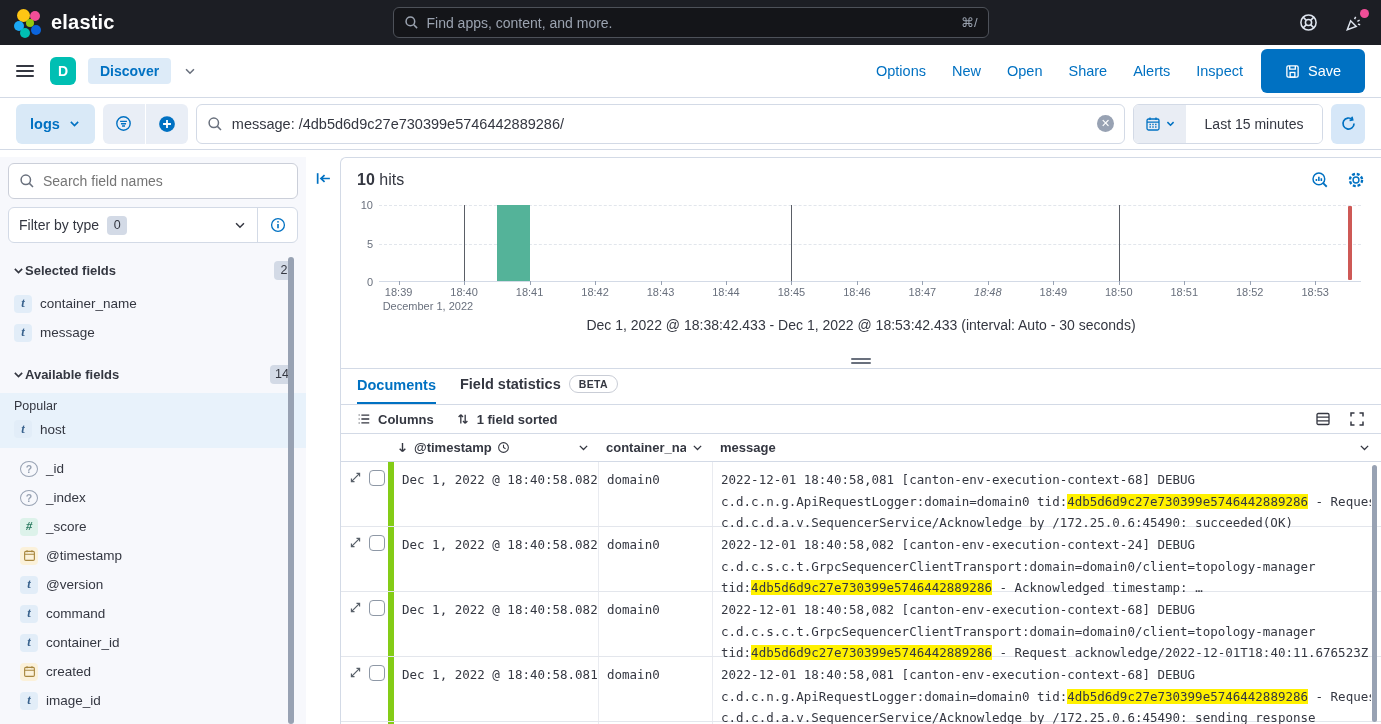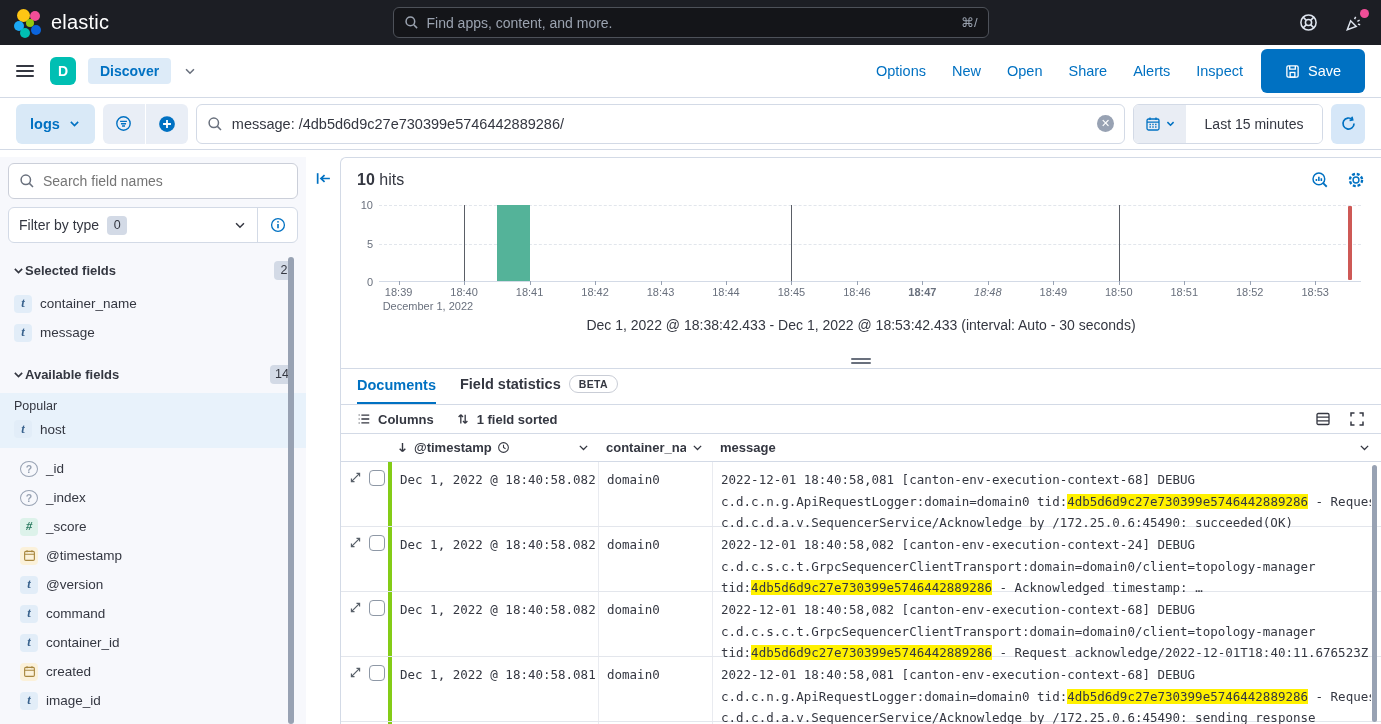--- a/index.html
+++ b/index.html
@@ -5,21 +5,21 @@
   *{box-sizing:border-box;margin:0;padding:0}
   html,body{width:1381px;height:724px;overflow:hidden}
   body{font-family:"Liberation Sans",sans-serif;color:#343741;background:#fff;position:relative;font-size:14px}
   .mono{font-family:"DejaVu Sans Mono","Liberation Mono",monospace}
   svg{display:block}
   
   .topbar{height:45px;background:#1C1E24;display:flex;align-items:center;position:relative;padding:0 14px}
   .logo{display:flex;align-items:center;gap:9px}
   .logo-mark{position:relative;width:28px;height:30px}
   .logo-mark i{position:absolute;border-radius:50%}
-  .brand{color:#fff;font-size:20px;font-weight:400;letter-spacing:.2px}
+  .brand{color:#fff;font-size:20px;font-weight:700;letter-spacing:.2px}
   .gsearch{position:absolute;left:50%;transform:translateX(-50%);width:596px;height:31px;background:#141519;border:1px solid #4D5159;border-radius:6px;display:flex;align-items:center;padding:0 10px;gap:8px}
   .gsearch .ph{color:#9BA3B0;font-size:14px;flex:1}
   .kbd{color:#9BA3B0;font-size:13px}
   .top-icons{margin-left:auto;display:flex;gap:20px;align-items:center}
   .tibtn{position:relative;width:26px;height:26px;display:flex;align-items:center;justify-content:center;cursor:pointer}
   .dot{position:absolute;top:-1px;right:-2px;width:9px;height:9px;border-radius:50%;background:#F04E98}
   
   .crumbbar{height:53px;display:flex;align-items:center;padding:0 16px;border-bottom:1px solid #D3DAE6;gap:12px}
   .dbadge{width:26px;height:28px;border-radius:6px;background:#00BFB3;color:#fff;font-weight:700;font-size:14px;display:flex;align-items:center;justify-content:center}
   .crumb-pill{background:#DDEBF8;color:#0071C2;font-weight:600;font-size:14px;border-radius:4px;padding:5px 12px}
@@ -95,21 +95,21 @@
   .beta{border:1px solid #C9CDD6;border-radius:11px;font-size:10.5px;font-weight:700;letter-spacing:.4px;padding:2px 9px;color:#343741}
   .gtoolbar{height:28px;display:flex;align-items:center;gap:22px;padding:0 16px}
   .tbtn{display:flex;align-items:center;gap:7px;font-size:13px;font-weight:600;cursor:pointer}
   .gt-right{margin-left:auto;display:flex;gap:18px}
   
   .dgrid{flex:1;display:flex;flex-direction:column;min-height:0;position:relative}
   .dg-head{display:flex;height:29px;border-top:1px solid #D3DAE6;border-bottom:1px solid #D3DAE6;font-weight:700;font-size:13px;align-items:center}
   .dg-body{flex:1;overflow:hidden}
   .dg-row{display:flex;height:65px;border-bottom:1px solid #E3E6EC}
   .c-ctrl{width:47px;flex:0 0 47px;display:flex;gap:7px;padding:8px 0 0 8px}
-  .c-ts{width:210px;flex:0 0 210px;padding:7px 8px 0;border-left:4px solid #84cc16}
+  .c-ts{width:210px;flex:0 0 210px;padding:7px 8px 0;border-left:6px solid #84cc16}
   .c-cn{width:114px;flex:0 0 114px;padding:7px 8px 0;border-left:1px solid #E9EBF0}
   .c-msg{flex:1;padding:7px 10px 0 8px;border-left:1px solid #E9EBF0;min-width:0;position:relative}
   .dg-head .c-ts,.dg-head .c-cn,.dg-head .c-msg{padding-top:0;display:flex;align-items:center;gap:5px;border-left:none}
   .dg-head .chev{margin-left:auto}
   .cellmono{font-size:12.5px;line-height:21.5px;white-space:nowrap;overflow:hidden}
   .msg .line{font-size:12.5px;line-height:21.5px;white-space:nowrap;overflow:hidden}
   mark{background:#FFF100;color:#343741;padding:0}
   .checkbox{width:16px;height:16px;border:1px solid #8E98A6;border-radius:4px;background:#fff;cursor:pointer;flex:0 0 16px}
   .expander{cursor:pointer;margin-top:1px}
   .grid-scroll{position:absolute;right:4px;top:32px;bottom:2px;width:5px;background:#98A2B3;border-radius:3px}
@@ -422,21 +422,21 @@
           </div>
         <div class="xlabels" id="xlabels">
             <div class="xlab" style="left: 2%;">18:39</div>
             <div class="xlab" style="left: 8.66667%;">18:40</div>
             <div class="xlab" style="left: 15.3333%;">18:41</div>
             <div class="xlab" style="left: 22%;">18:42</div>
             <div class="xlab" style="left: 28.6667%;">18:43</div>
             <div class="xlab" style="left: 35.3333%;">18:44</div>
             <div class="xlab" style="left: 42%;">18:45</div>
             <div class="xlab" style="left: 48.6667%;">18:46</div>
-            <div class="xlab" style="left: 55.3333%; font-weight: bold;">18:47</div>
+            <div class="xlab" style="left: 55.3333%;">18:47</div>
             <div class="xlab" style="left: 62%; font-style: italic;">18:48</div>
             <div class="xlab" style="left: 68.6667%;">18:49</div>
             <div class="xlab" style="left: 75.3333%;">18:50</div>
             <div class="xlab" style="left: 82%;">18:51</div>
             <div class="xlab" style="left: 88.6667%;">18:52</div>
             <div class="xlab" style="left: 95.3333%;">18:53</div>
             <div class="datelab" style="left: calc(2% - 16px);">December 1, 2022</div>
           </div>
       </div>
       <div class="caption">Dec 1, 2022 @ 18:38:42.433 - Dec 1, 2022 @ 18:53:42.433 (interval: Auto - 30 seconds)</div>

